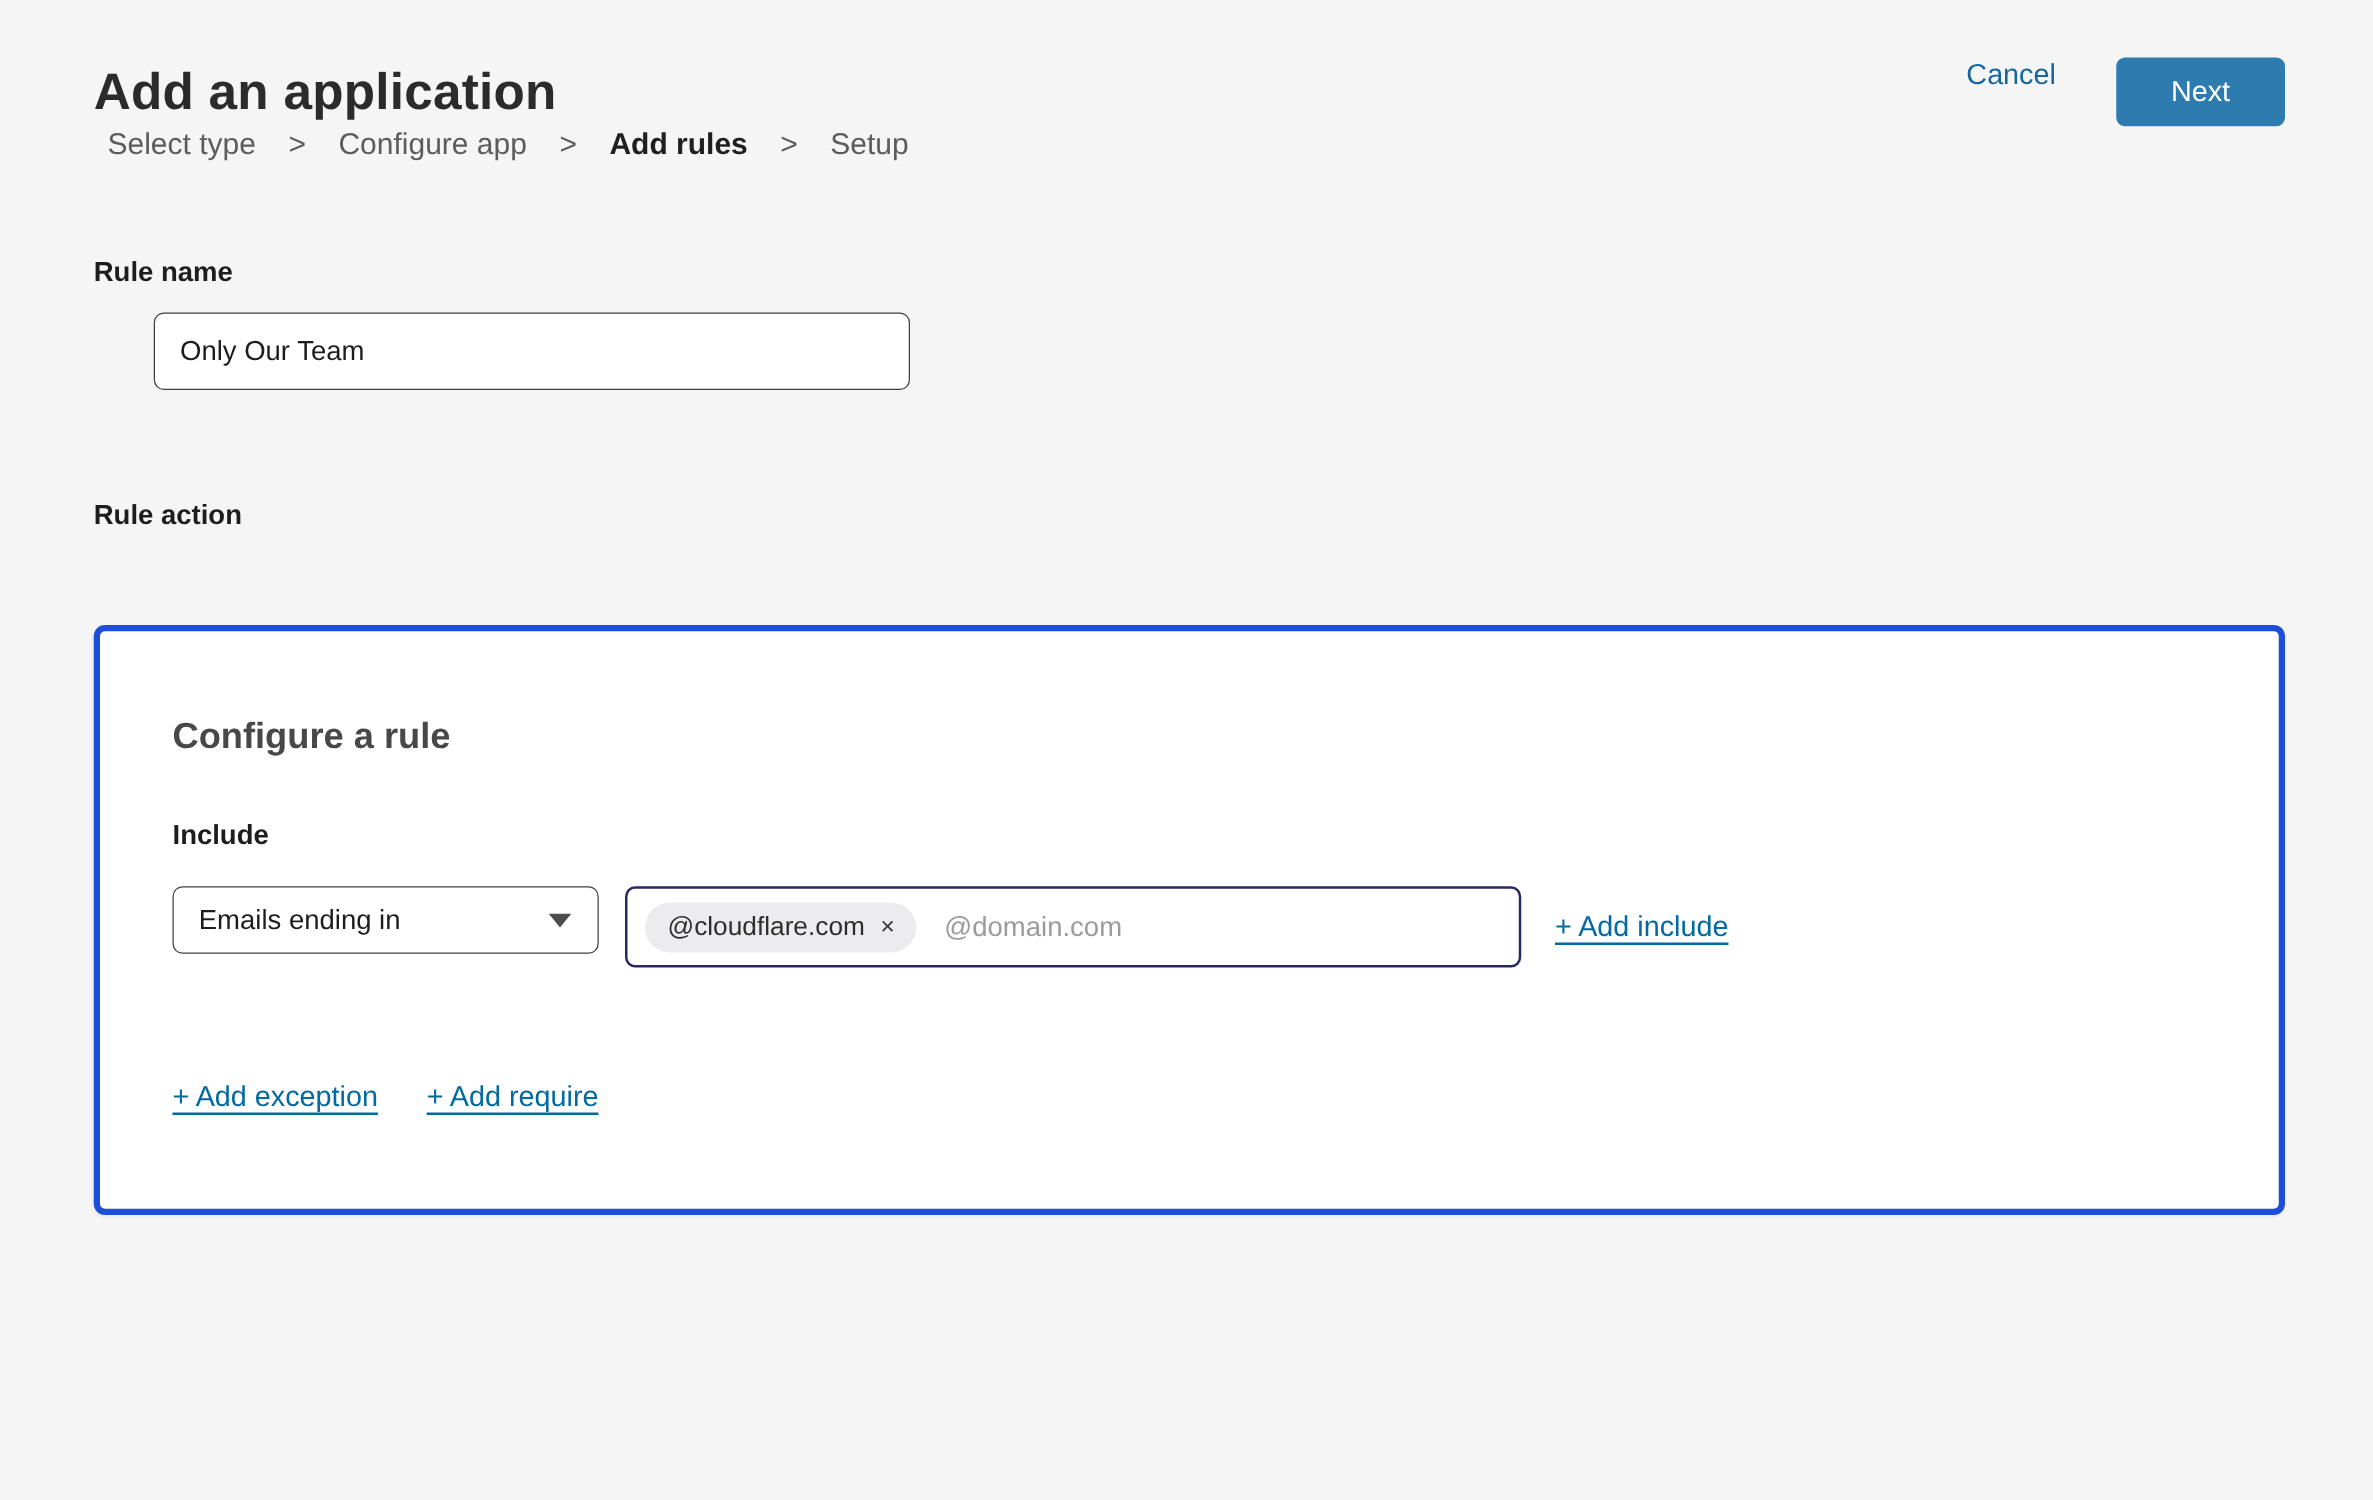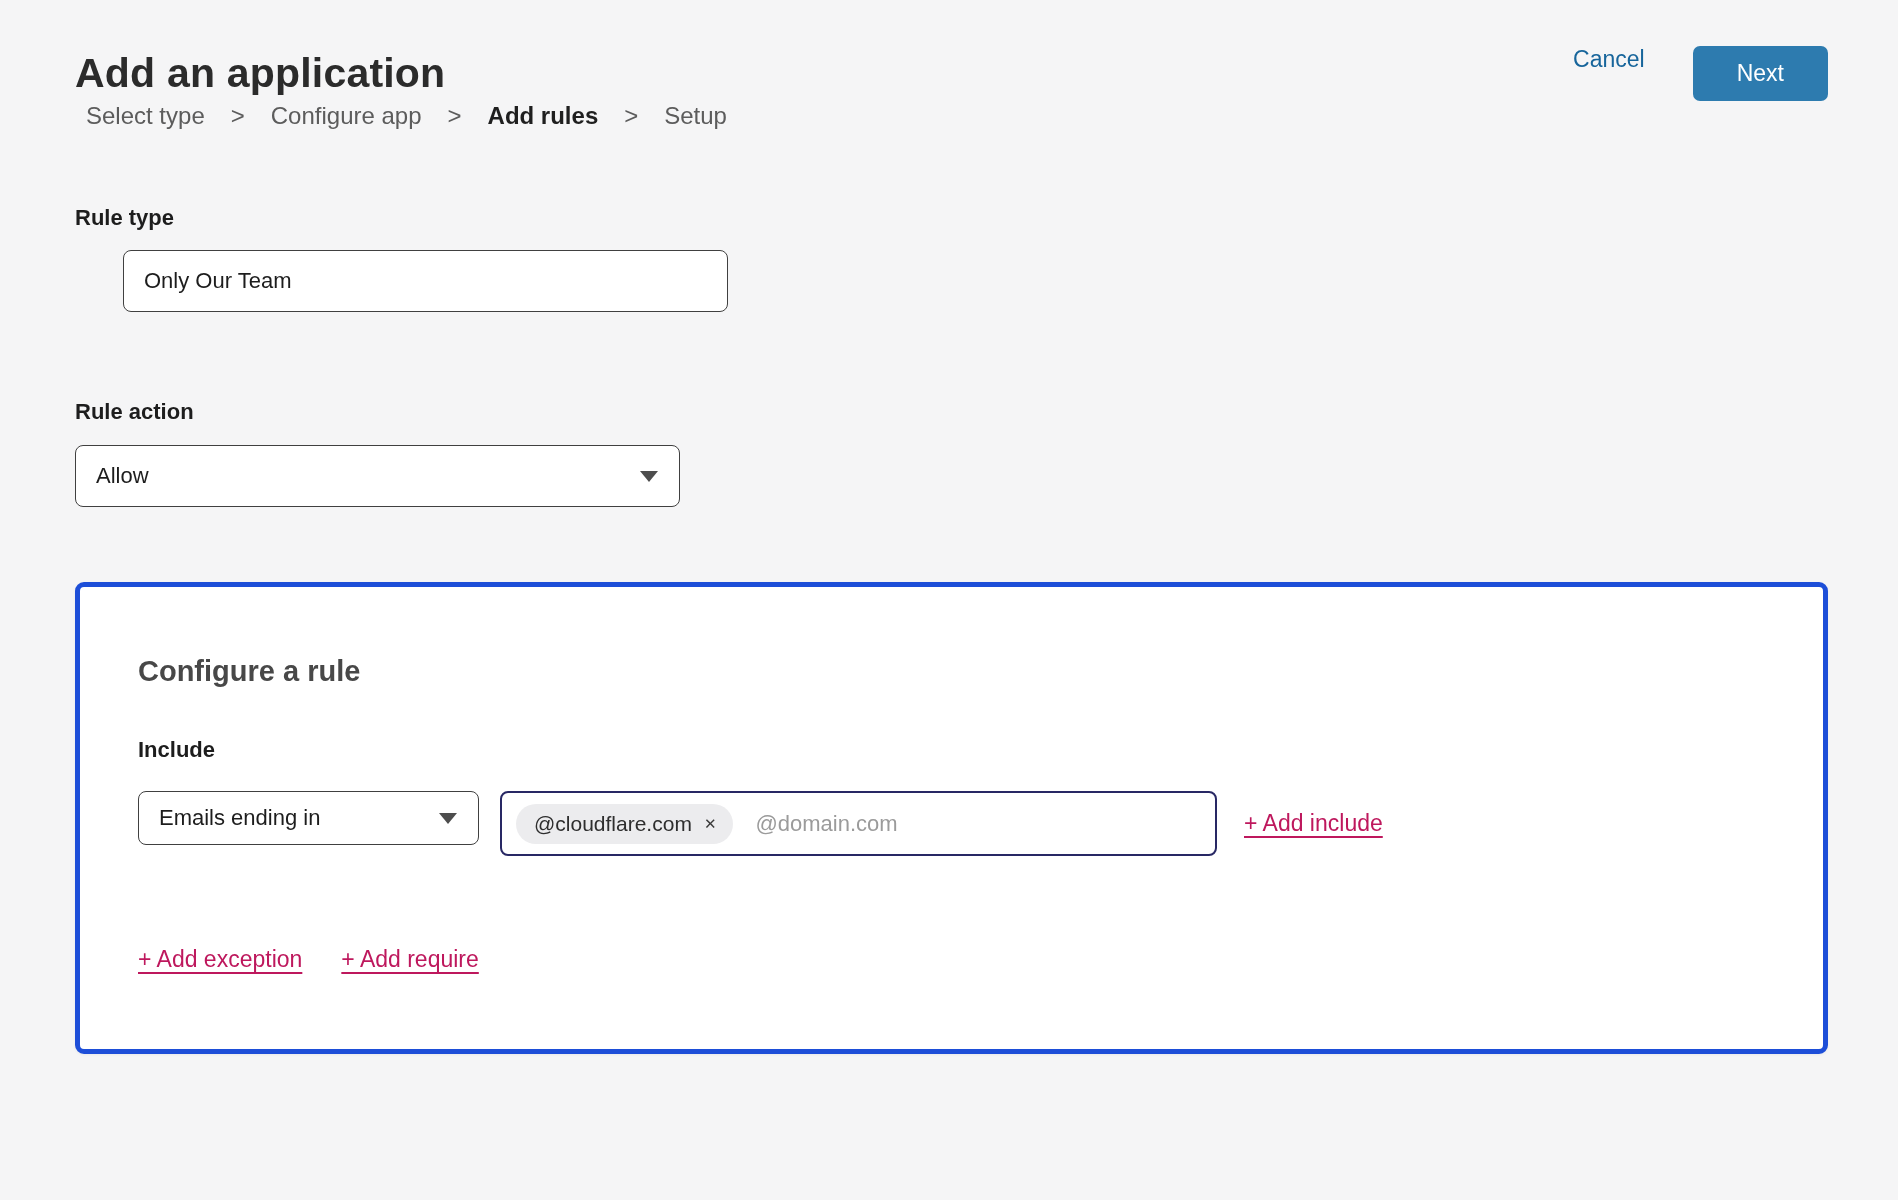--- a/index.html
+++ b/index.html
@@ -170,21 +170,21 @@
     margin-left: 22px;
     flex: 1;
     font-size: 22px;
     font-family: inherit;
     color: #1d1d1d;
     min-width: 50px;
   }
   .chip-input::placeholder { color: #9b9b9b; }
 
   .link {
-    color: #be185d;
+    color: #0369a1;
     font-size: 23px;
     text-decoration: underline;
     text-underline-offset: 5px;
     text-decoration-thickness: 1.5px;
     cursor: pointer;
     background: none; border: none;
     font-family: inherit;
     white-space: nowrap;
   }
   .add-include-link { margin-left: 27px; align-self: center; }
@@ -212,28 +212,24 @@
   <nav class="breadcrumb">
     <span class="step">Select type</span>
     <span class="sep">&gt;</span>
     <span class="step">Configure app</span>
     <span class="sep">&gt;</span>
     <span class="step active">Add rules</span>
     <span class="sep">&gt;</span>
     <span class="step">Setup</span>
   </nav>
 
-  <div class="field-label label-rule-name">Rule type</div>
+  <div class="field-label label-rule-name">Rule name</div>
   <input class="text-input" type="text" value="Only Our Team" style="">
 
   <div class="field-label label-rule-action">Rule action</div>
-  <div class="select-box">
-    <span>Allow</span>
-    <span class="caret-down"></span>
-  </div>
 
   <section class="rule-card">
     <h2 class="card-title">Configure a rule</h2>
 
     <div class="field-label include-label">Include</div>
 
     <div class="include-row">
       <div class="select-box include-select">
         <span>Emails ending in</span>
         <span class="caret-down"></span>

